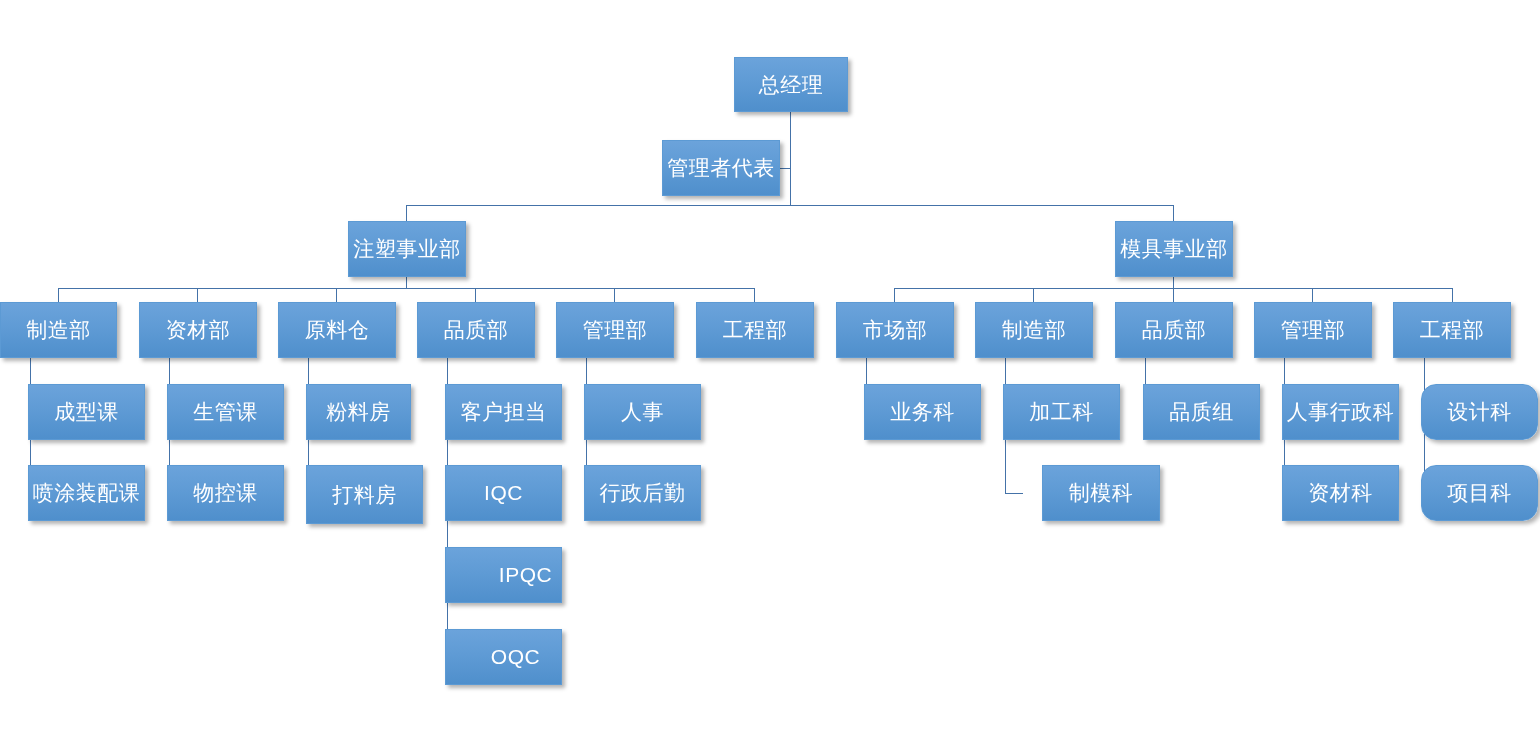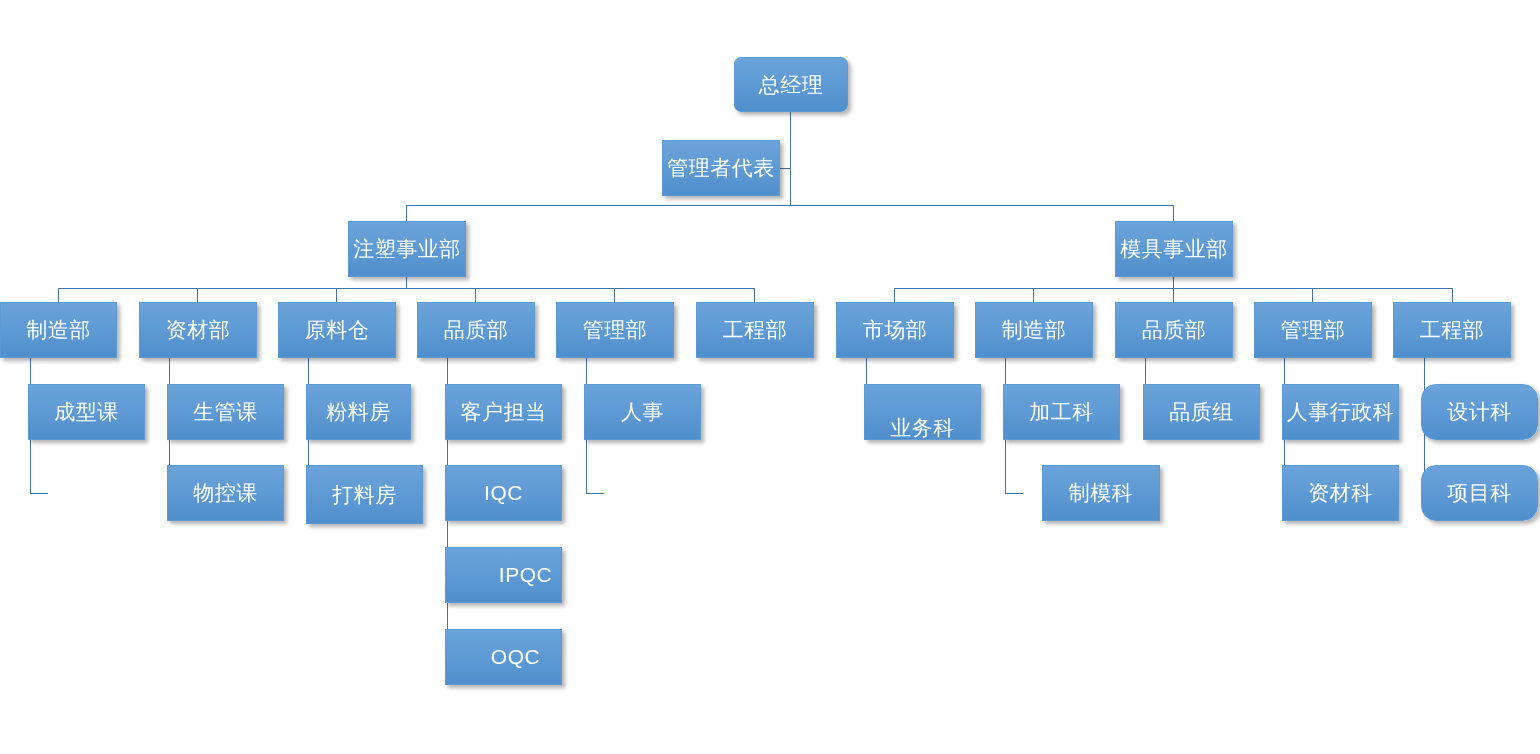--- a/index.html
+++ b/index.html
@@ -42,21 +42,21 @@
     text-align: center;
     line-height: 1.1;
     letter-spacing: 0.5px;
     white-space: nowrap;
     overflow: hidden;
   }
   .node .node-label {
     display: block;
     padding: 0 4px;
   }
-  .node.lvl-top  { font-size: 21px; border-radius: 7px; }
+  .node.lvl-top  { font-size: 21px; }
   .node.lvl-asst { font-size: 21px; }
   .node.lvl-div  { font-size: 21px; }
   .node.lvl-dept { font-size: 21px; }
   .node.lvl-sub  { font-size: 21px; }
   .node.clip-left  { justify-content: center; }
   .node.clip-right { justify-content: center; border-radius: 15px; }
 </style>
 </head>
 <body>
 
@@ -173,20 +173,23 @@
   <div class="node lvl-dept" style="left:1254px; top:302px; width:118px; height:56px;">
     <span class="node-label">管理部</span>
   </div>
   <div class="node lvl-dept" style="left:1393px; top:302px; width:118px; height:56px;">
     <span class="node-label">工程部</span>
   </div>
 
   <div class="node lvl-sub" style="left:28px; top:384px; width:117px; height:56px;">
     <span class="node-label">成型课</span>
   </div>
+  <div class="node lvl-sub" style="left:28px; top:465px; width:117px; height:56px;">
+    <span class="node-label">喷涂装配课</span>
+  </div>
 
   <div class="node lvl-sub" style="left:167px; top:384px; width:117px; height:56px;">
     <span class="node-label">生管课</span>
   </div>
   <div class="node lvl-sub" style="left:167px; top:465px; width:117px; height:56px;">
     <span class="node-label">物控课</span>
   </div>
 
   <div class="node lvl-sub" style="left:306px; top:384px; width:105px; height:56px;">
     <span class="node-label">粉料房</span>
@@ -204,22 +207,25 @@
   <div class="node lvl-sub" style="left:445px; top:547px; width:117px; height:56px;padding-left:44px;">
     <span class="node-label">IPQC</span>
   </div>
   <div class="node lvl-sub" style="left:445px; top:629px; width:117px; height:56px;padding-left:24px;">
     <span class="node-label">OQC</span>
   </div>
 
   <div class="node lvl-sub" style="left:584px; top:384px; width:117px; height:56px;">
     <span class="node-label">人事</span>
   </div>
-
-  <div class="node lvl-sub" style="left:864px; top:384px; width:117px; height:56px;align-items:flex-end;">
+  <div class="node lvl-sub" style="left:584px; top:465px; width:117px; height:56px;">
+    <span class="node-label">行政后勤</span>
+  </div>
+
+  <div class="node lvl-sub" style="left:864px; top:384px; width:117px; height:56px;">
     <span class="node-label">业务科</span>
   </div>
 
   <div class="node lvl-sub" style="left:1003px; top:384px; width:117px; height:56px;">
     <span class="node-label">加工科</span>
   </div>
   <div class="node lvl-sub" style="left:1042px; top:465px; width:118px; height:56px;">
     <span class="node-label">制模科</span>
   </div>
 

